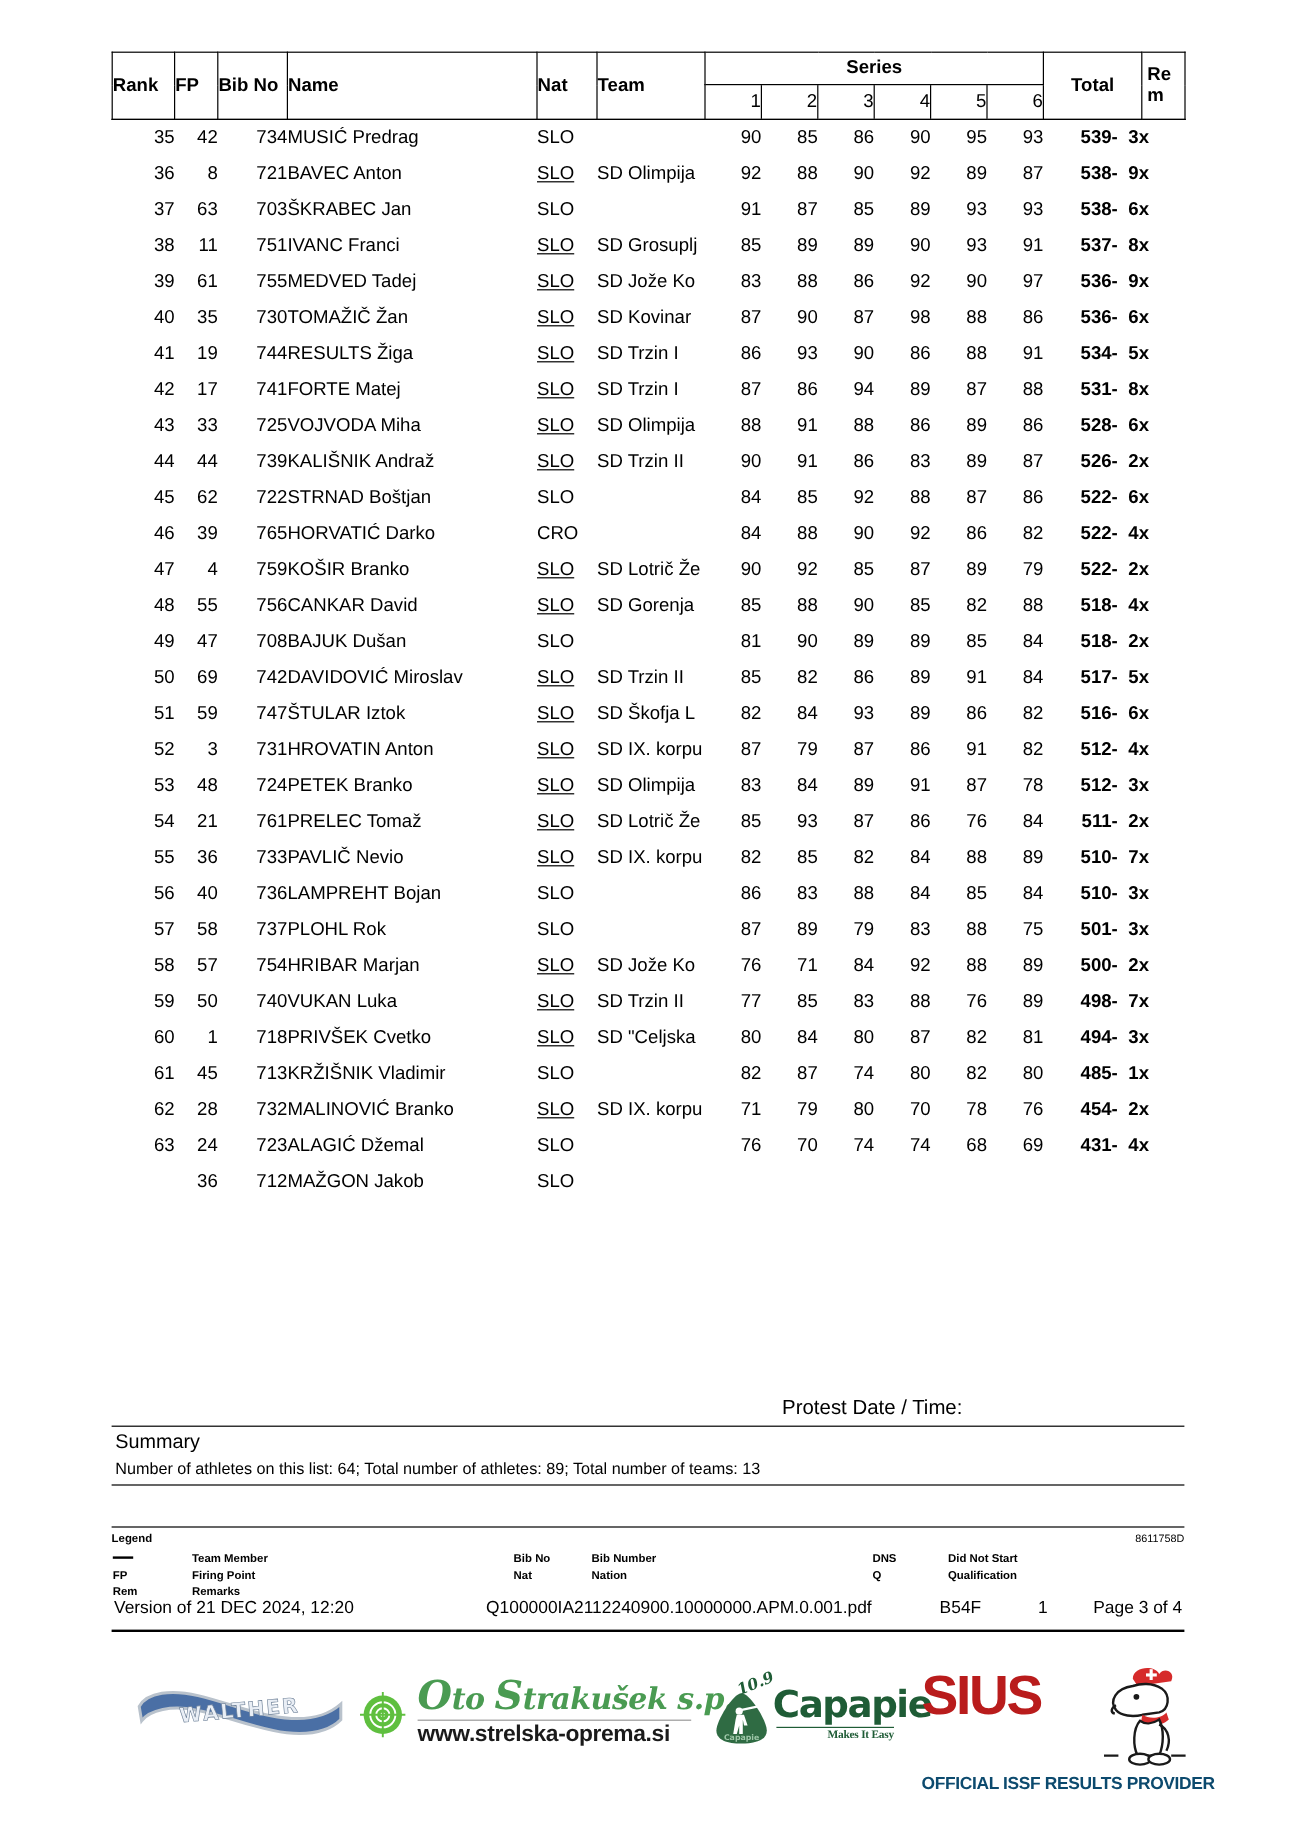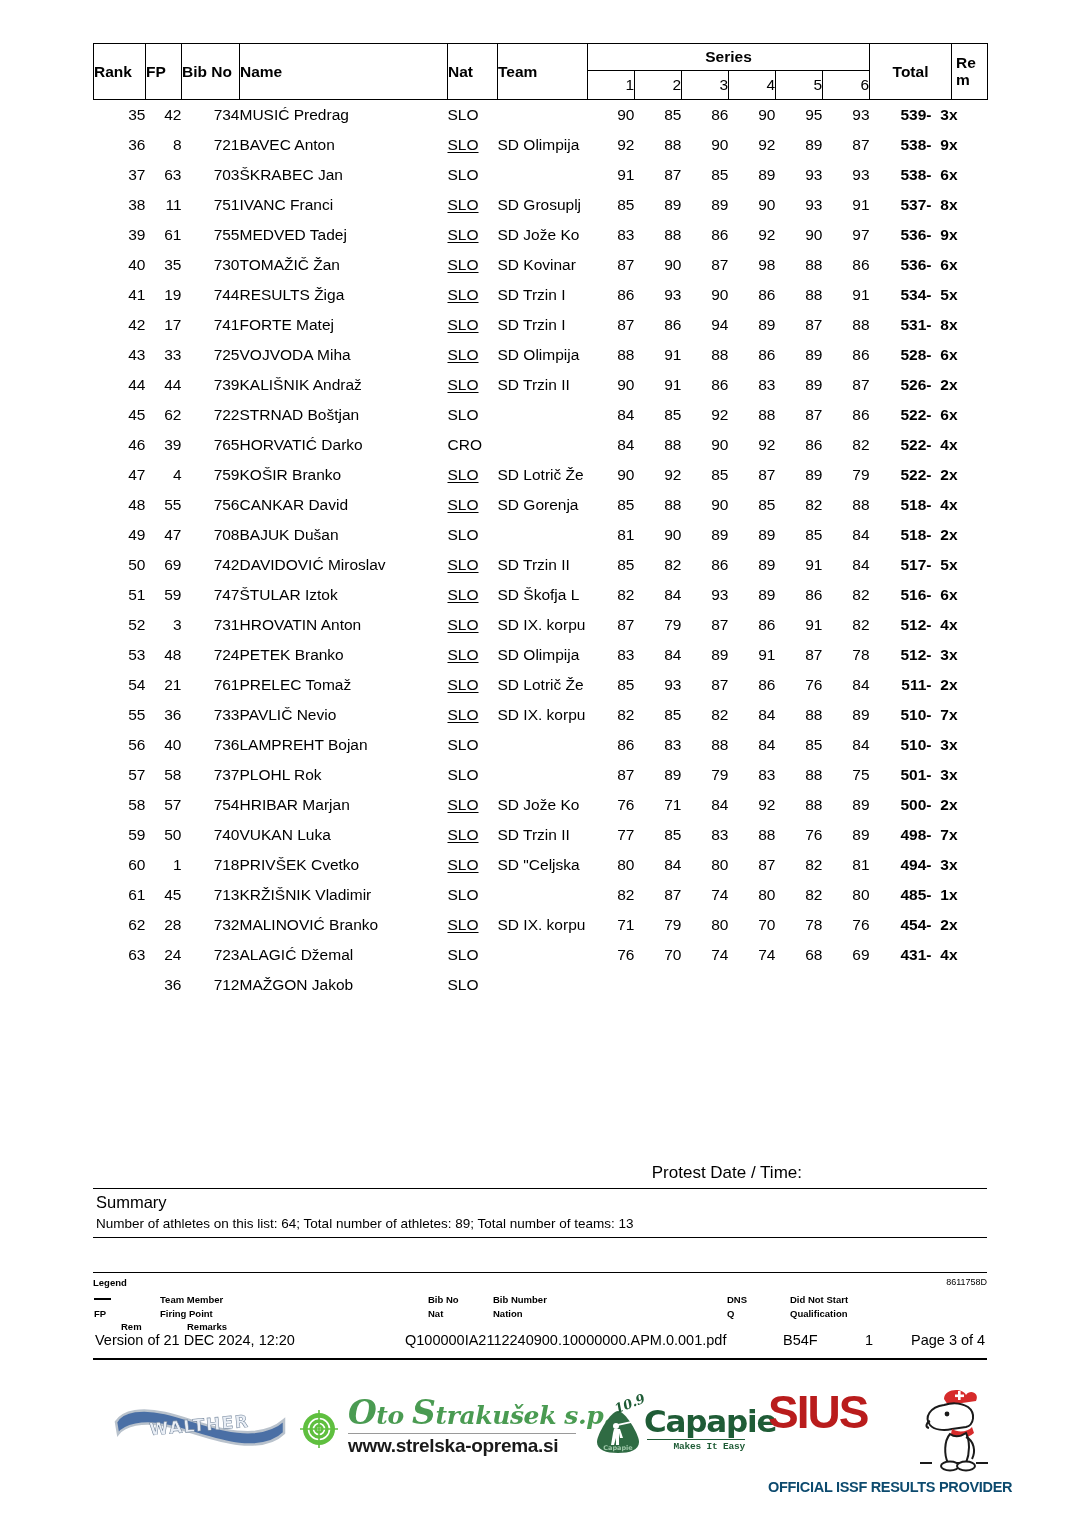--- a/index.html
+++ b/index.html
@@ -88,21 +88,21 @@
     padding-top:4px;
     font-size:9.5px; font-weight:bold;
   }
   .legend-head { display:flex; justify-content:space-between; align-items:flex-start; }
   .legend-title { font-size:9.5px; font-weight:bold; }
   .legend-code { font-size:9px; font-weight:normal; }
   .legend-grid { position:relative; height:42px; margin-top:6px; }
   .lg-row { position:absolute; left:0; width:894px; height:13px; }
   .lg-r0 { top:0px; }
   .lg-r1 { top:13.5px; }
-  .lg-r2 { top:27px;margin-left:27px; }
+  .lg-r2 { top:27px; }
   .lg-abbr1 { position:absolute; left:1px;   width:60px; }
   .lg-desc1 { position:absolute; left:67px;  width:240px; }
   .lg-abbr2 { position:absolute; left:335px; width:60px; }
   .lg-desc2 { position:absolute; left:400px; width:210px; }
   .lg-abbr3 { position:absolute; left:634px; width:55px; }
   .lg-desc3 { position:absolute; left:697px; width:220px; }
   .member-dash {
     display:inline-block; width:17px; height:2.5px;
     background:#000; vertical-align:middle; margin-top:-3px;
   }
@@ -146,21 +146,21 @@
   
   .capapie { position:absolute; left:592px; top:20px; width:160px; height:62px; }
   .cap-badge { position:absolute; left:0; top:10px; width:52px; height:48px; }
   .cap-txt { position:absolute; left:52px; top:8px; }
   .cap-name {
     font-family:"DejaVu Sans", sans-serif; font-weight:bold; font-size:31px;
     color:#1f5c36; letter-spacing:-1.2px; line-height:1;
   }
   .cap-rule { height:1.2px; background:#1f5c36; width:98px; margin:2px 0 0 3px; }
   .cap-tag {
-    font-family:Liberation Mono, monospace; font-size:9.5px; font-weight:bold;
+    font-family:Liberation Serif, serif; font-size:9.5px; font-weight:bold;
     color:#1f5c36; text-align:right; width:101px; margin-top:1px; letter-spacing:-0.2px;
   }
   .cap-109 {
     position:absolute; left:22px; top:-2px;
     font-family:"DejaVu Serif", serif; font-style:italic; font-weight:bold;
     font-size:13px; color:#1f5c36; transform:rotate(-22deg);
   }
 
   
   .sius { position:absolute; left:768px; top:5px; width:225px; height:115px; }

